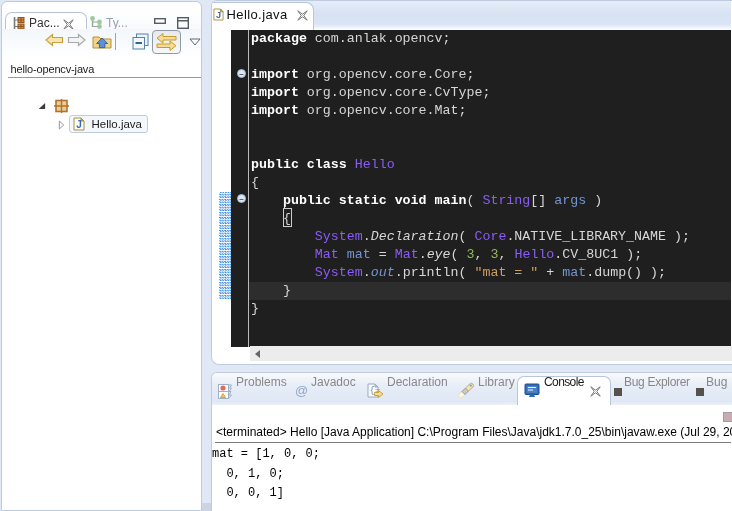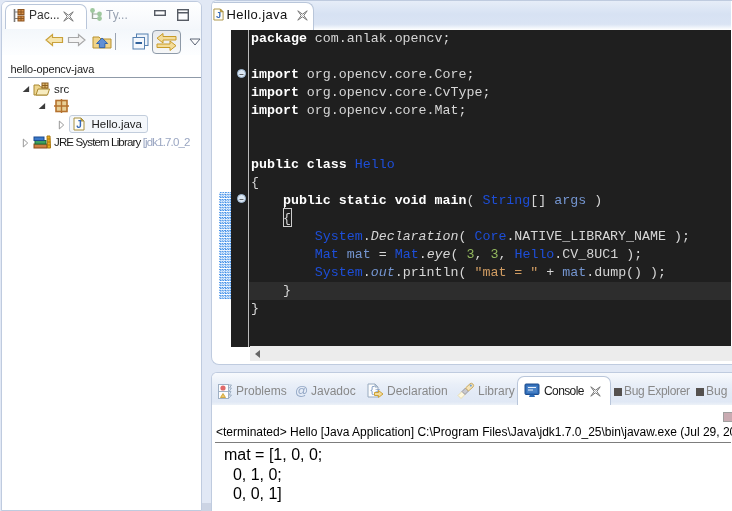--- a/index.html
+++ b/index.html
@@ -26,21 +26,21 @@
   overflow:hidden;
 }
 
 .trough { background:linear-gradient(180deg,#ffffff 0%,#f4f7fb 100%); }
 .trough.blue { background:linear-gradient(180deg,#e6edf8 0%,#d7e2f3 45%,#dae4f4 80%,#f2f6fb 93%,#ffffff 100%); }
 .trough.mid { background:linear-gradient(180deg,#f8fafd 0%,#e9eff8 35%,#e2eaf6 65%,#e0e8f5 90%,#edf2f8 100%); }
 .tablabel { font-size:12px; color:#333; white-space:nowrap; }
 .tablabel.dim { color:#98a2b2; }
 
 
-#ltabs { left:0; top:0; width:199px; height:27px; }
+#ltabs { left:0; top:8px; width:199px; height:27px; }
 #ptab { left:3px; top:2px; width:82px; height:25px; background:#fff; border:1px solid #b9c6da; border-bottom:none; border-radius:7px 7px 0 0; }
 #ltoolbar { left:0; top:27px; width:199px; height:26px; background:linear-gradient(180deg,#f3f7fb,#fdfeff); }
 #ltree { left:0; top:56px; width:199px; height:465px; background:#fff; font-size:11.5px; color:#1c1c1c; }
 .trow { position:absolute; left:0; width:199px; height:18px; line-height:18px; white-space:nowrap; overflow:hidden; }
 .trow .lbl { position:absolute; }
 .gray { color:#9aa6c2; }
 
 
 #etabbar { left:0; top:0; width:519px; height:29px; }
 #etab { left:0; top:1px; width:102px; height:28px; background:#fff; border:1px solid #b9c6da; border-left:none; border-bottom:none; border-radius:0 8px 0 0; }
@@ -48,39 +48,39 @@
 #stripes { position:absolute; left:5px; top:162px; width:12px; height:107px;
   background:conic-gradient(#3d8de8 90deg,#fdfeff 90deg 180deg,#3d8de8 180deg 270deg,#fdfeff 270deg);
   background-size:2.6px 2.6px; }
 #foldcol { position:absolute; left:17px; top:0; width:16.5px; height:317px; background:#1f1f1f; }
 #rulerline { position:absolute; left:33.5px; top:0; width:1.5px; height:317px; background:#bbbbbb; }
 #codearea { position:absolute; left:35px; top:0; width:482px; height:317px; background:#1f1f1f; }
 .foldc { position:absolute; left:23px; width:9px; height:9px; border-radius:50%; background:#dce8f4; border:1px solid #9bb4cf; color:#333; font:bold 8px/7px "Liberation Sans"; text-align:center; }
 #curline { position:absolute; left:35px; top:252px; width:482px; height:18px; background:#2d2d2d; }
 pre.code { position:absolute; left:37px; top:0px; font-family:"Liberation Mono",monospace; font-size:13.3px; line-height:18px; color:#d6d6d6; }
 .kw { color:#ffffff; font-weight:bold; }
-.cls { color:#1d4ed8; }
+.cls { color:#8b5cf6; }
 .vr { color:#7495d0; }
 .num { color:#93b85e; }
 .str { color:#d09c62; }
 .it { font-style:italic; }
 #brbox { position:absolute; left:68.5px; top:178px; width:9px; height:19px; border:1.5px solid #cdcdcd; }
 #caret { position:absolute; left:69.5px; top:169px; width:1.5px; height:9px; background:#e8e8e8; }
 #escroll { position:absolute; left:38px; top:345px; width:694px; height:15px; background:#ececec; }
 #escroll .arr { position:absolute; left:5px; top:3.5px; width:0; height:0; border-top:4px solid transparent; border-bottom:4px solid transparent; border-right:5px solid #666; }
 
 
 #btabbar { left:0; top:0; width:520px; height:32px; }
 #ctab { left:305px; top:3px; width:94px; height:29px; background:#fff; border:1px solid #b9c6da; border-bottom:none; border-radius:7px 7px 0 0; }
 #bcontent { left:0; top:32px; width:520px; height:105px; background:#fff; }
-.btlabel { position:absolute; top:11px; font-size:12px; color:#888; white-space:nowrap; }
+.btlabel { position:absolute; top:2px; font-size:12px; color:#888; white-space:nowrap; }
 .sq { position:absolute; top:15px; width:8px; height:8px; background:#55514f; }
 #ctitle { position:absolute; left:4px; top:20px; font-size:12px; color:#000; white-space:nowrap; }
 #cunder { position:absolute; left:3px; top:37px; width:516px; height:1px; background:#7d7d7d; }
-pre.cons { position:absolute; left:12px; top:40px; font-family:Liberation Sans, sans-serif; font-size:16px; line-height:19.5px; color:#000; }
+pre.cons { position:absolute; left:0; top:40px; font-family:Liberation Mono, monospace; font-size:12px; line-height:19.5px; color:#000; }
 #pinksq { position:absolute; right:0px; top:7px; width:9px; height:10px; background:#c9abb2; border:1px solid #9f9f9f; border-right:none; }
 #cornersq { left:202px; top:503px; width:9px; height:8px; background:#ccd4e4; }
 svg { display:block; }
 .icon { position:absolute; }
 </style>
 </head>
 <body>
 
 <div id="leftcard" class="abs">
   <div id="ltabs" class="abs trough">
@@ -144,33 +144,20 @@
       <path d="M1 1 L11 1 L6 7 Z" fill="#fdfdfd" stroke="#5c6676"></path>
     </svg>
   </div>
 
   <div id="ltree" class="abs">
     <div class="trow" style="top:3px;height:17px;line-height:17px">
         <span class="lbl" style="left:8.5px;font-size:11px;letter-spacing:-0.15px">hello-opencv-java</span>
       </div>
     <div class="abs" style="left:6px;top:19px;width:193px;height:1px;background:#8f9aa8"></div>
 
-    <div class="trow" style="top:21.5px">
-      <svg class="icon" style="left:20px;top:5px" width="8" height="8" viewBox="0 0 9 9">
-          <path d="M8 1 L8 8 L0.8 8 Z" fill="#3c3c3c"></path>
-        </svg>
-      <svg class="icon" style="left:31px;top:2.5px" width="17" height="14" viewBox="0 0 17 14">
-        <path d="M1 13 L1 3 L6 3 L7.5 5 L14 5 L14 13 Z" fill="#eed690" stroke="#a88830"></path>
-        <path d="M3 13 L5 7 L16.5 7 L14.5 13 Z" fill="#f7ecc0" stroke="#a88830"></path>
-        <rect x="9" y="1" width="6" height="5" fill="#e2bc72" stroke="#8a5e20"></rect>
-        <line x1="12" y1="1" x2="12" y2="6" stroke="#8a5e20"></line>
-        <line x1="9" y1="3.5" x2="15" y2="3.5" stroke="#8a5e20"></line>
-      </svg>
-      <span class="lbl" style="left:52px">src</span>
-    </div>
 
     <div class="trow" style="top:38.5px">
       <svg class="icon" style="left:36px;top:5px" width="8" height="8" viewBox="0 0 9 9">
           <path d="M8 1 L8 8 L0.8 8 Z" fill="#3c3c3c"></path>
         </svg>
       <svg class="icon" style="left:51.5px;top:2px" width="15" height="14" viewBox="0 0 15 14">
         <rect x="2" y="1.5" width="11" height="11" fill="#e8cf96" stroke="#b5722e" stroke-width="1.6"></rect>
         <line x1="7.5" y1="0" x2="7.5" y2="14" stroke="#b5722e" stroke-width="1.4"></line>
         <line x1="0" y1="7" x2="15" y2="7" stroke="#b5722e" stroke-width="1.4"></line>
       </svg>
@@ -182,35 +169,20 @@
         </svg>
       <div class="abs" style="left:66.5px;top:0px;width:79px;height:18px;border:1px solid #c2cddc;border-radius:3px;background:#f4f7fb"></div>
       <svg class="icon" style="left:71px;top:2px" width="12" height="14" viewBox="0 0 12 14">
         <path d="M1 1 L8 1 L11 4 L11 13 L1 13 Z" fill="#fffef8" stroke="#a89040"></path>
         <path d="M8 1 L8 4 L11 4 Z" fill="#c8a83c" stroke="#a89040"></path>
         <text x="3.2" y="11" font-family="Liberation Sans" font-size="10" font-weight="bold" fill="#3568b8">J</text>
       </svg>
       <span class="lbl" style="left:89.5px">Hello.java</span>
     </div>
 
-    <div class="trow" style="top:74.5px">
-      <svg class="icon" style="left:20px;top:5px" width="7" height="10" viewBox="0 0 8 11">
-          <path d="M1.5 1 L6.5 5.5 L1.5 10 Z" fill="#fff" stroke="#8a8a8a"></path>
-        </svg>
-      <svg class="icon" style="left:30.5px;top:2px" width="18" height="14" viewBox="0 0 18 14">
-        <rect x="1" y="9" width="13" height="4" fill="#cd7f43" stroke="#8c4a18"></rect>
-        <rect x="2" y="5.5" width="11" height="3.5" fill="#3fa060" stroke="#1d6e38"></rect>
-        <rect x="1" y="2" width="10" height="3.5" fill="#3a78c9" stroke="#1a4a90"></rect>
-        <path d="M14 1 L17 1 L17.5 13 L14.5 13 Z" fill="#eeb01f" stroke="#a87710"></path>
-        <line x1="14.2" y1="4" x2="17.2" y2="4" stroke="#a87710"></line>
-        <line x1="14.3" y1="7" x2="17.3" y2="7" stroke="#a87710"></line>
-        <line x1="14.4" y1="10" x2="17.4" y2="10" stroke="#a87710"></line>
-      </svg>
-      <span class="lbl" style="left:52px;letter-spacing:-0.85px">JRE System Library <span class="gray">[jdk1.7.0_2</span></span>
-    </div>
 
   </div>
 </div>
 
 <div id="editcard" class="abs">
   <div id="etabbar" class="abs trough blue">
     <div id="etab" class="abs"></div>
     <svg class="icon" style="left:1px;top:7px" width="11" height="13" viewBox="0 0 12 14">
       <path d="M1 1 L8 1 L11 4 L11 13 L1 13 Z" fill="#fffef8" stroke="#a89040"></path>
       <path d="M8 1 L8 4 L11 4 Z" fill="#c8a83c" stroke="#a89040"></path>

